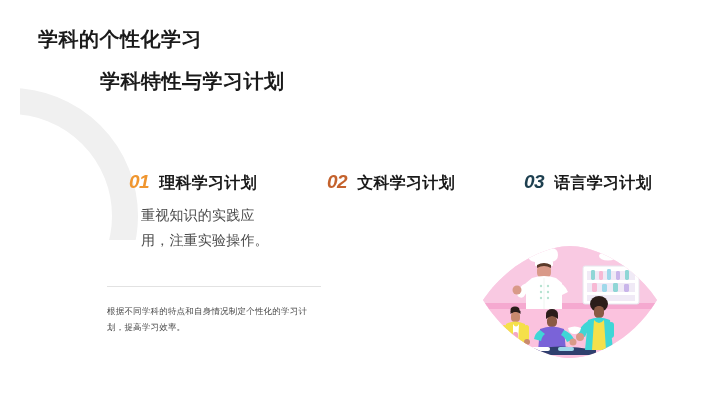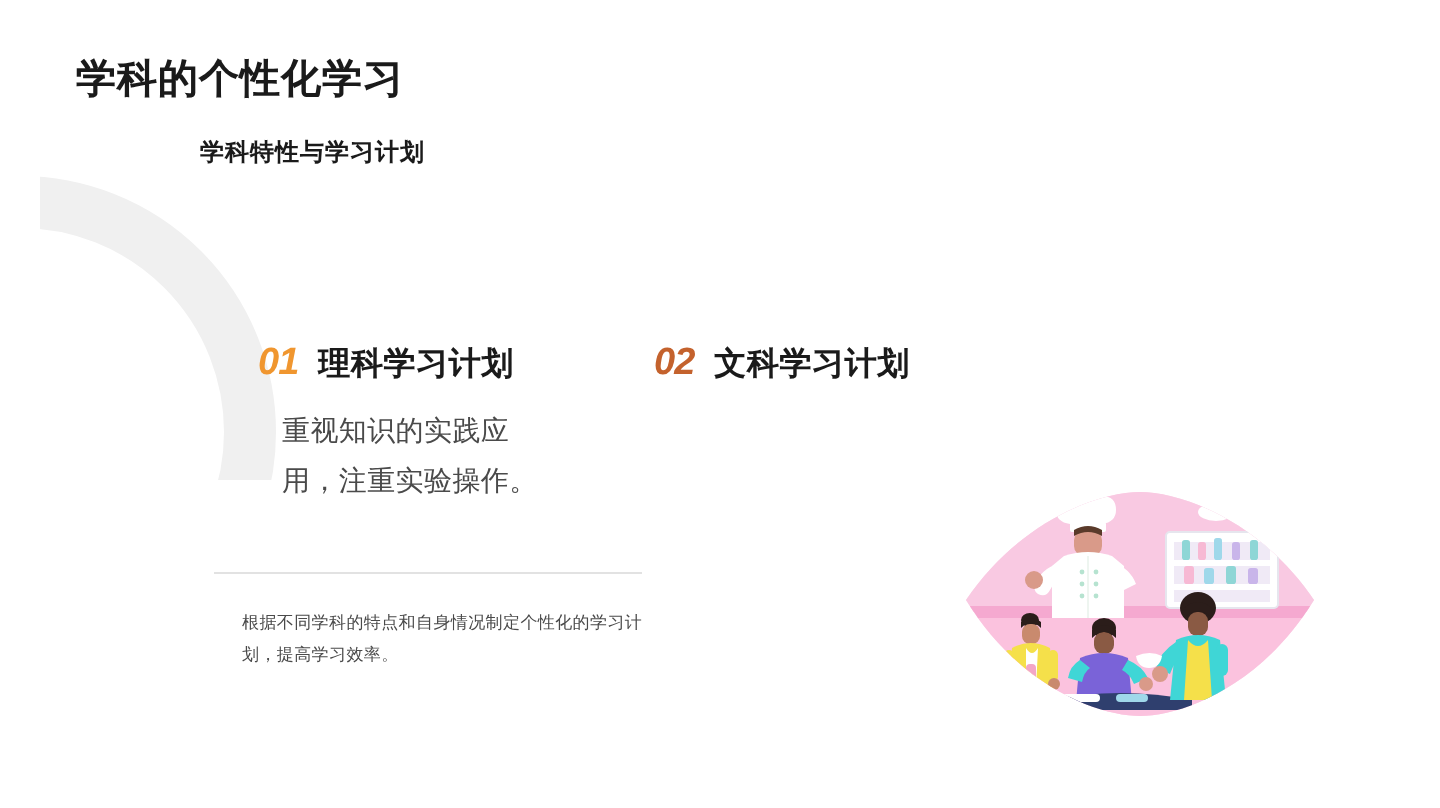--- a/index.html
+++ b/index.html
@@ -65,21 +65,21 @@
     font-weight: bold;
     color: #1a1a1a;
     letter-spacing: 0.5px;
     white-space: nowrap;
     text-align: right;
   }
   .subtitle {
     position: absolute;
     left: 100px;
     top: 68px;
-    font-size: 12px;
+    font-size: 20px;
     font-weight: bold;
     color: #1a1a1a;
     letter-spacing: 0.5px;
     white-space: nowrap;
   }
 
   
   .col {
     position: absolute;
     top: 172px;
@@ -127,21 +127,21 @@
   .divider {
     position: absolute;
     left: 107px;
     top: 286px;
     width: 214px;
     height: 1px;
     background: #e2e2e2;
   }
   .summary {
     position: absolute;
-    left: 121px;
+    left: 107px;
     top: 304px;
     width: 212px;
     font-size: 8.5px;
     line-height: 1.85;
     color: #4a4a4a;
     letter-spacing: 0.2px;
   }
 
   
   .illus {
@@ -174,20 +174,24 @@
   </div>
 
   <div class="col col-2">
     <div class="col-head">
       <span class="col-num num-2">02</span>
       <span class="col-title">文科学习计划</span>
     </div>
   </div>
 
   <div class="col col-3">
+    <div class="col-head">
+      <span class="col-num num-3">03</span>
+      <span class="col-title">语言学习计划</span>
+    </div>
   </div>
 
   <div class="divider"></div>
   <div class="summary">根据不同学科的特点和自身情况制定个性化的学习计划，提高学习效率。</div>
 
   <div class="illus">
     <svg viewBox="0 0 180 116" xmlns="http://www.w3.org/2000/svg">
       <defs>
         <clipPath id="leafClip">
           <path d="M3 56 C 30 16, 70 2, 90 2 C 110 2, 150 16, 177 56 C 150 100, 110 114, 90 114 C 70 114, 30 100, 3 56 Z"></path>

